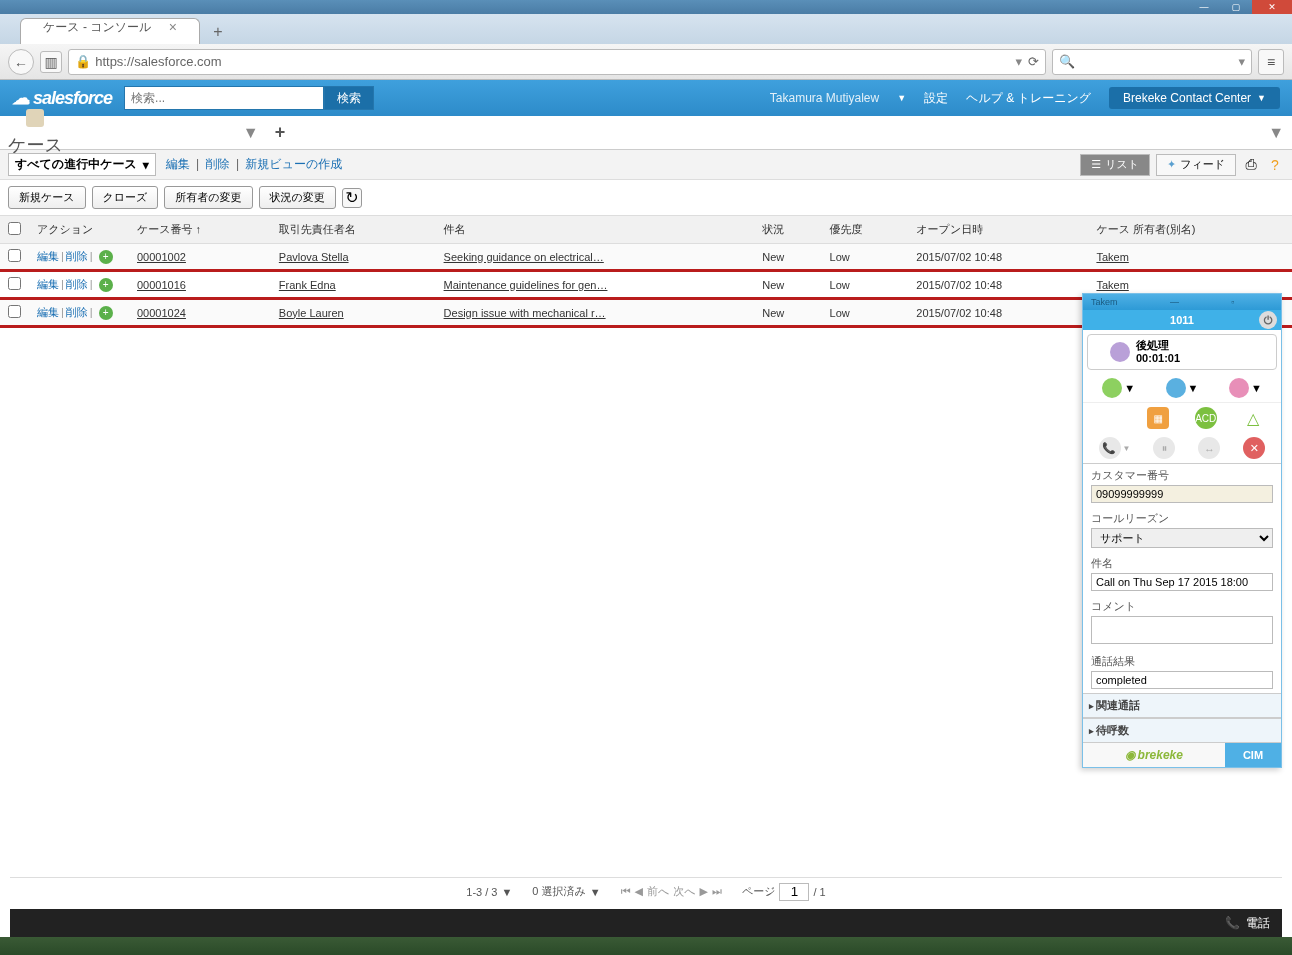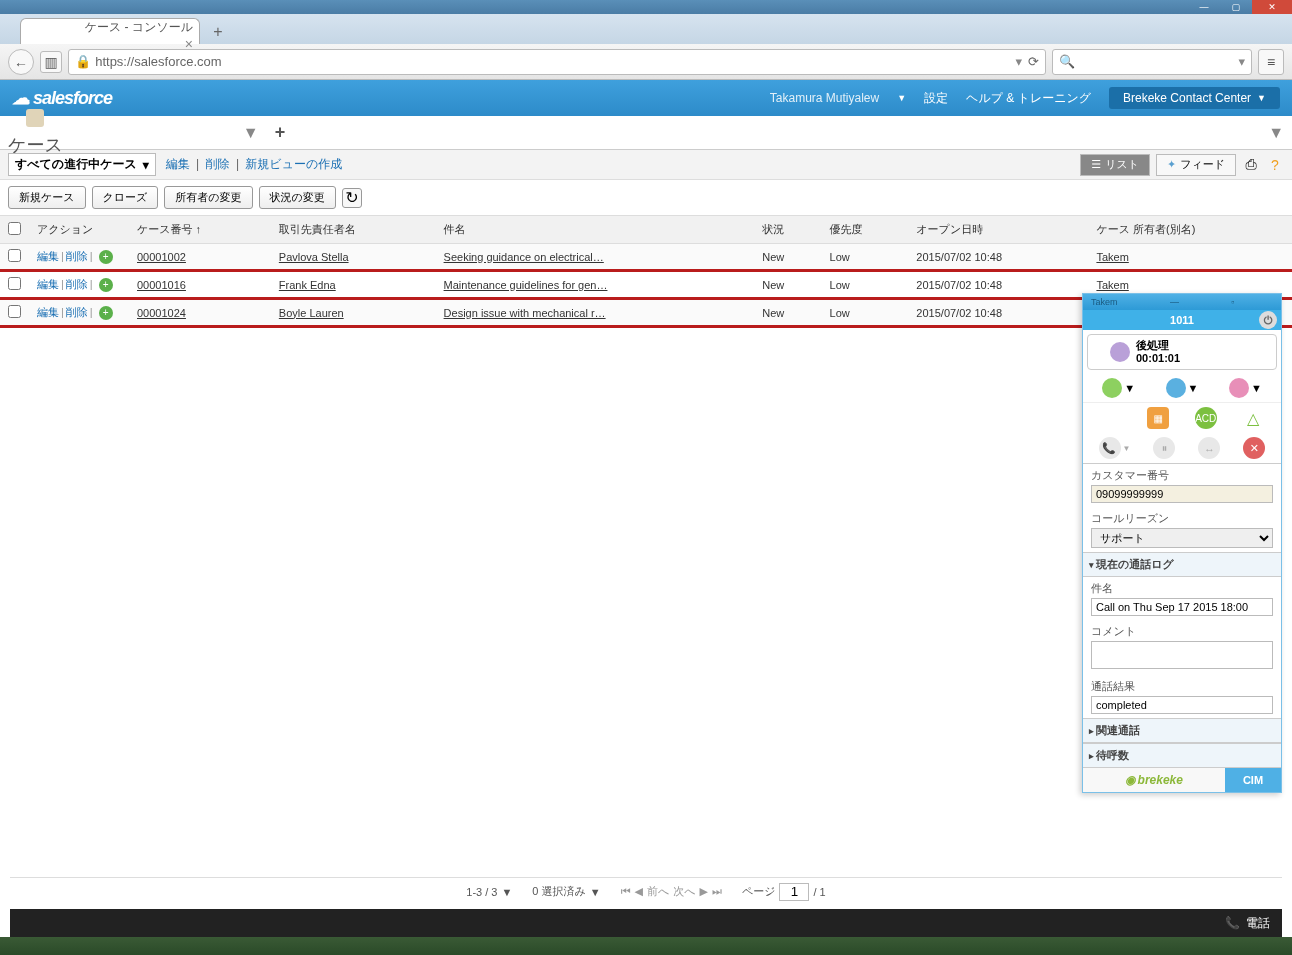--- a/index.html
+++ b/index.html
@@ -6,21 +6,21 @@
 body { width: 1292px; height: 955px; background: #fff; overflow: hidden; position: relative; }
 
 
 .window-chrome { height: 14px; background: linear-gradient(#5a8fb8, #4a7ca5); display: flex; justify-content: flex-end; }
 .win-btns { display: flex; gap: 0; }
 .win-btn { width: 32px; height: 14px; display: flex; align-items: center; justify-content: center; font-size: 9px; color: #fff; }
 .win-btn.close { background: #d04a3a; width: 40px; }
 
 
 .tab-bar { height: 30px; background: linear-gradient(#d6e3ef, #c5d6e5); display: flex; align-items: flex-end; padding-left: 20px; }
-.browser-tab { height: 26px; background: #fff; border-radius: 6px 6px 0 0; display: flex; align-items: flex-end; padding: 0 6px; font-size: 12px; color: #555; min-width: 180px; border: 1px solid #aaa; border-bottom: none; flex-direction: column; }
+.browser-tab { height: 26px; background: #fff; border-radius: 6px 6px 0 0; display: flex; align-items: flex-start; padding: 0 22px; font-size: 12px; color: #555; min-width: 180px; border: 1px solid #aaa; border-bottom: none; }
 .tab-close { margin-left: auto; color: #888; font-size: 14px; cursor: pointer; }
 .tab-add { width: 24px; height: 24px; display: flex; align-items: center; justify-content: center; color: #666; font-size: 16px; margin-left: 6px; }
 
 
 .url-bar { height: 36px; background: linear-gradient(#f5f5f5, #e5e5e5); display: flex; align-items: center; padding: 0 8px; gap: 6px; border-bottom: 1px solid #bbb; }
 .nav-btn { width: 26px; height: 26px; border-radius: 50%; border: 1px solid #bbb; background: #f8f8f8; display: flex; align-items: center; justify-content: center; font-size: 14px; color: #555; }
 .url-input-wrap { flex: 1; display: flex; align-items: center; height: 26px; background: #fff; border: 1px solid #bbb; border-radius: 3px; padding: 0 6px; font-size: 13px; color: #666; }
 .url-input-wrap .lock { margin-right: 4px; color: #888; }
 .url-reload { color: #666; margin-left: 6px; }
 .url-dd { margin-left: auto; color: #888; }
@@ -154,20 +154,24 @@
   </div>
   <div class="url-search">
     <span class="sicon">🔍</span>
     <span class="dd">▾</span>
   </div>
   <div class="hamburger">≡</div>
 </div>
 
 <div class="sf-header">
   <span class="sf-logo">salesforce</span>
+  <div class="sf-search">
+    <input type="text" placeholder="検索..." style="">
+    <button>検索</button>
+  </div>
   <div class="sf-right">
     <span class="sf-user">Takamura Mutiyalew</span>
     <span style="font-size:9px;">▼</span>
     <span>設定</span>
     <span>ヘルプ &amp; トレーニング</span>
     <div class="sf-app">
       <span>Brekeke Contact Center</span>
       <span style="font-size:9px;">▼</span>
     </div>
   </div>
@@ -345,21 +349,20 @@
     <label>カスタマー番号</label>
     <input type="text" readonly="" style="background: rgb(244, 240, 224);" value="09099999999">
   </div>
   <div class="cti-field">
     <label>コールリーズン</label>
     <select>
       <option>サポート</option>
     </select>
   </div>
 
-  <div class="cti-section-hdr">現在の通話ログ</div>
   <div class="cti-field">
     <label>件名</label>
     <input type="text" value="Call on Thu Sep 17 2015 18:00" style="">
   </div>
   <div class="cti-field">
     <label>コメント</label>
     <textarea style=""></textarea>
   </div>
   <div class="cti-field">
     <label>通話結果</label>

